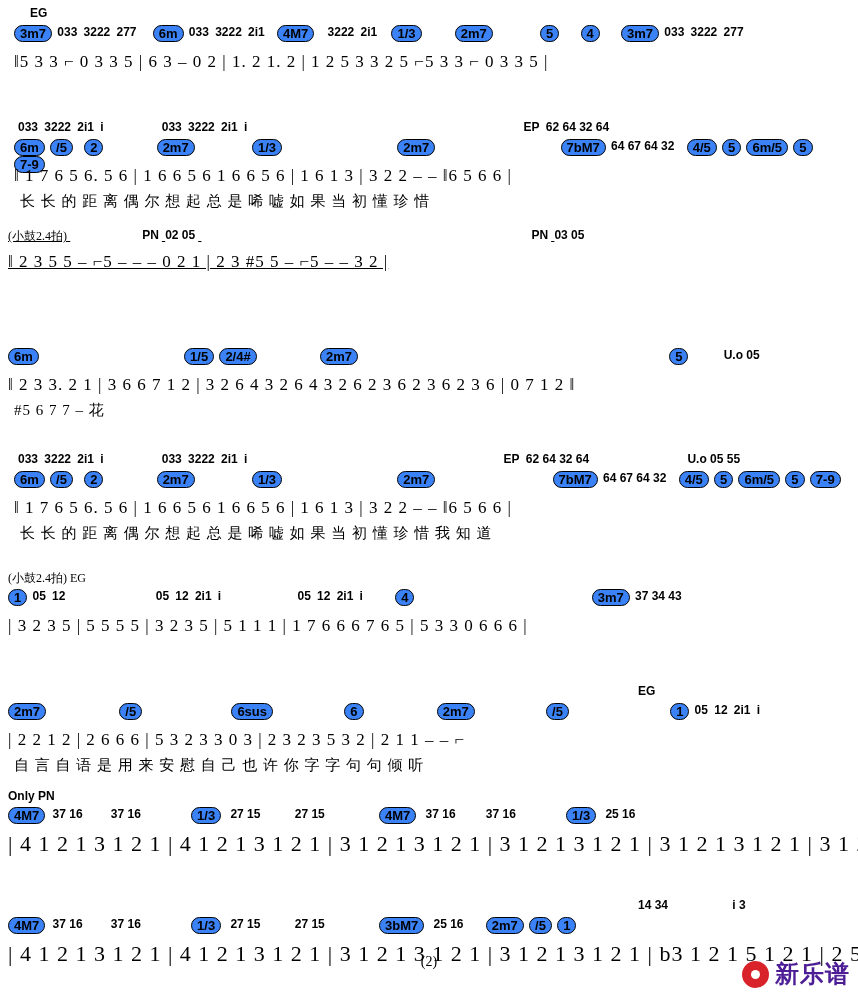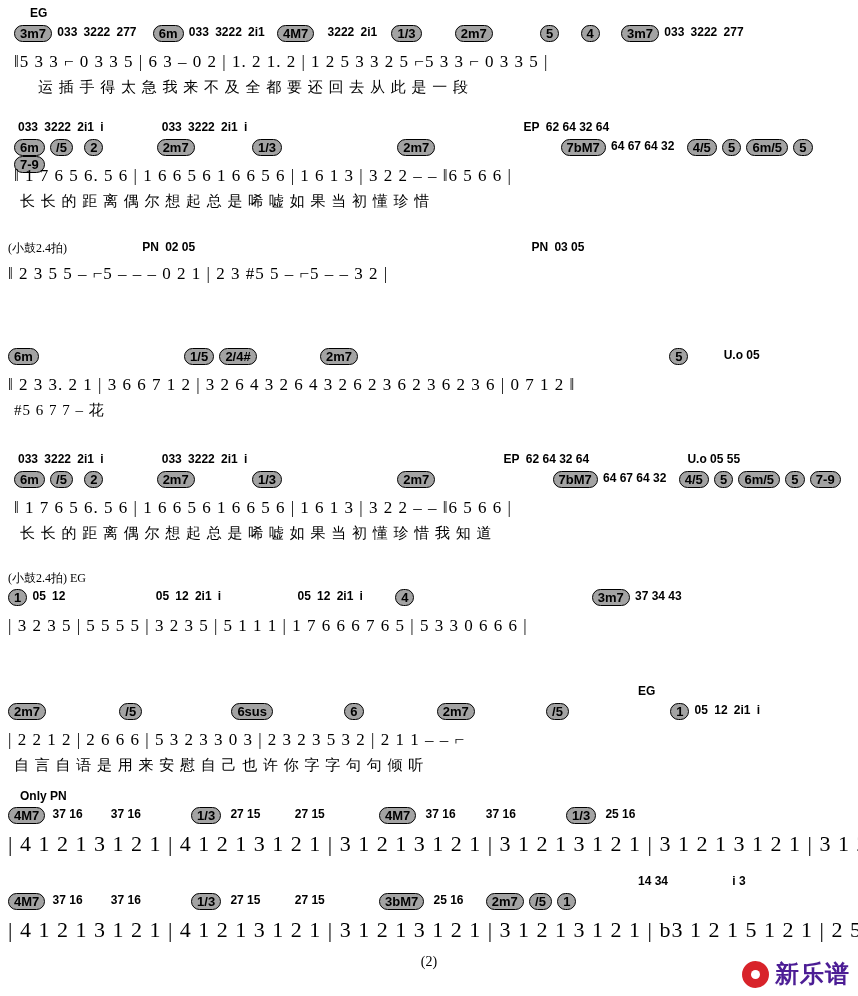--- a/index.html
+++ b/index.html
@@ -18,21 +18,21 @@
   
   .chord{
     display:inline-block;
     border:1.4px solid #000;
     border-radius:9px;
     padding:0 5px;
     font-size:13px;
     font-weight:bold;
     line-height:15px;
     font-family:"Liberation Sans", sans-serif;
-    background:#a3a3a3;
+    background:#3b82f6;
     margin-right:2px;
   }
   .chordrow{height:19px;font-size:13px;}
   .chordrow .plain{
     display:inline-block;font-size:12px;font-weight:bold;
     font-family:"Liberation Sans", sans-serif;
     margin-right:3px;vertical-align:top;
   }
 
   
@@ -46,21 +46,21 @@
 
   
   .lyrics{
     font-size:15px;
     letter-spacing:1px;
     line-height:20px;
     white-space:nowrap;
   }
   .bs{font-size:13px;font-style:italic;letter-spacing:1px;}
 
-  .lbl{font-size:12px;font-family:"Liberation Sans",sans-serif;font-weight:bold;margin-left:12px;}
+  .lbl{font-size:12px;font-family:"Liberation Sans",sans-serif;font-weight:bold;}
   .smalllbl{font-size:12px;}
 
   
   .abs{position:absolute;}
 
   
   .pagenum{
     position:absolute;left:0;right:0;bottom:26px;text-align:center;
     font-size:14px;
   }
@@ -107,21 +107,20 @@
       <span class="chord" style="margin-left:8px;">1/3</span>
       <span class="chord" style="margin-left:28px;">2m7</span>
       <span class="chord" style="margin-left:42px;">5</span>
       <span class="chord" style="margin-left:16px;">4</span>
       <span class="chord" style="margin-left:16px;">3m7</span>
       <span class="plain">033</span>
       <span class="plain">3222</span>
       <span class="plain">277</span>
     </div>
     <div class="notes">‖5 3 3 ⌐ 0 3 3 5 | 6  3  –  0 2 | 1.  2  1.  2 | 1 2  5 3  3  2  5 ⌐5 3  3 ⌐ 0 3  3 5 |</div>
-    <div class="lyrics" style="margin-left:24px;">运        插 手 得 太 急      我 来 不 及 全 都 要 还 回  去 从  此        是 一 段</div>
   </div>
 
   <div class="system abs" style="left:14px;top:120px;width:836px;">
     <div class="chordrow">
       <span class="plain" style="margin-left:4px;">033</span>
       <span class="plain">3222</span>
       <span class="plain">2i1</span>
       <span class="plain">i</span>
       <span class="plain" style="margin-left:52px;">033</span>
       <span class="plain">3222</span>
@@ -142,21 +141,21 @@
       <span class="chord" style="margin-left:6px;">4/5</span>
       <span class="chord">5</span>
       <span class="chord">6m/5</span>
       <span class="chord">5</span>
       <span class="chord">7-9</span>
     </div>
     <div class="notes">‖ 1 7  6 5   6. 5 6 | 1 6  6 5 6  1 6  6 5 6 | 1 6  1 3 | 3 2  2  –  –  ‖6  5  6  6 |</div>
     <div class="lyrics" style="margin-left:6px;">长 长 的 距 离  偶 尔  想 起 总 是 唏 嘘 如 果  当 初 懂 珍  惜</div>
   </div>
 
-  <div class="system abs" style="left:8px;top:240px;width:840px;">
+  <div class="system abs" style="left:8px;top:228px;width:840px;text-decoration:underline;">
     <div class="chordrow">
       <span class="smalllbl">(小鼓2.4拍)</span>
       <span class="plain" style="margin-left:72px;">PN</span>
       <span class="plain">02 05</span>
       <span class="plain" style="margin-left:330px;">PN</span>
       <span class="plain">03 05</span>
     </div>
     <div class="notes">‖ 2  3  5  5   –  ⌐5  –  –  –  0 2 1 | 2  3  #5  5   –  ⌐5  –  –   3 2 |</div>
   </div>
 
@@ -263,21 +262,21 @@
       <span class="plain" style="margin-left:28px;">27  15</span>
       <span class="chord" style="margin-left:48px;">4M7</span>
       <span class="plain" style="margin-left:4px;">37  16</span>
       <span class="plain" style="margin-left:24px;">37  16</span>
       <span class="chord" style="margin-left:44px;">1/3</span>
       <span class="plain" style="margin-left:4px;">25  16</span>
     </div>
     <div class="notes" style="font-size:22px;">| 4 1 2 1  3 1 2 1 | 4 1 2 1  3 1 2 1 | 3 1 2 1  3 1 2 1 | 3 1 2 1  3 1 2 1 | 3 1 2 1  3 1 2 1 | 3 1 2 1  3 1 2 1 |</div>
   </div>
 
-  <div class="system abs" style="left:8px;top:874px;width:840px;">
+  <div class="system abs" style="left:8px;top:898px;width:840px;">
     <div class="chordrow">
       <span class="plain" style="margin-left:630px;">14  34</span>
       <span class="plain" style="margin-left:58px;">i 3</span>
     </div>
     <div class="chordrow" style="height:22px;">
       <span class="chord">4M7</span>
       <span class="plain" style="margin-left:2px;">37  16</span>
       <span class="plain" style="margin-left:22px;">37  16</span>
       <span class="chord" style="margin-left:44px;">1/3</span>
       <span class="plain" style="margin-left:4px;">27  15</span>

